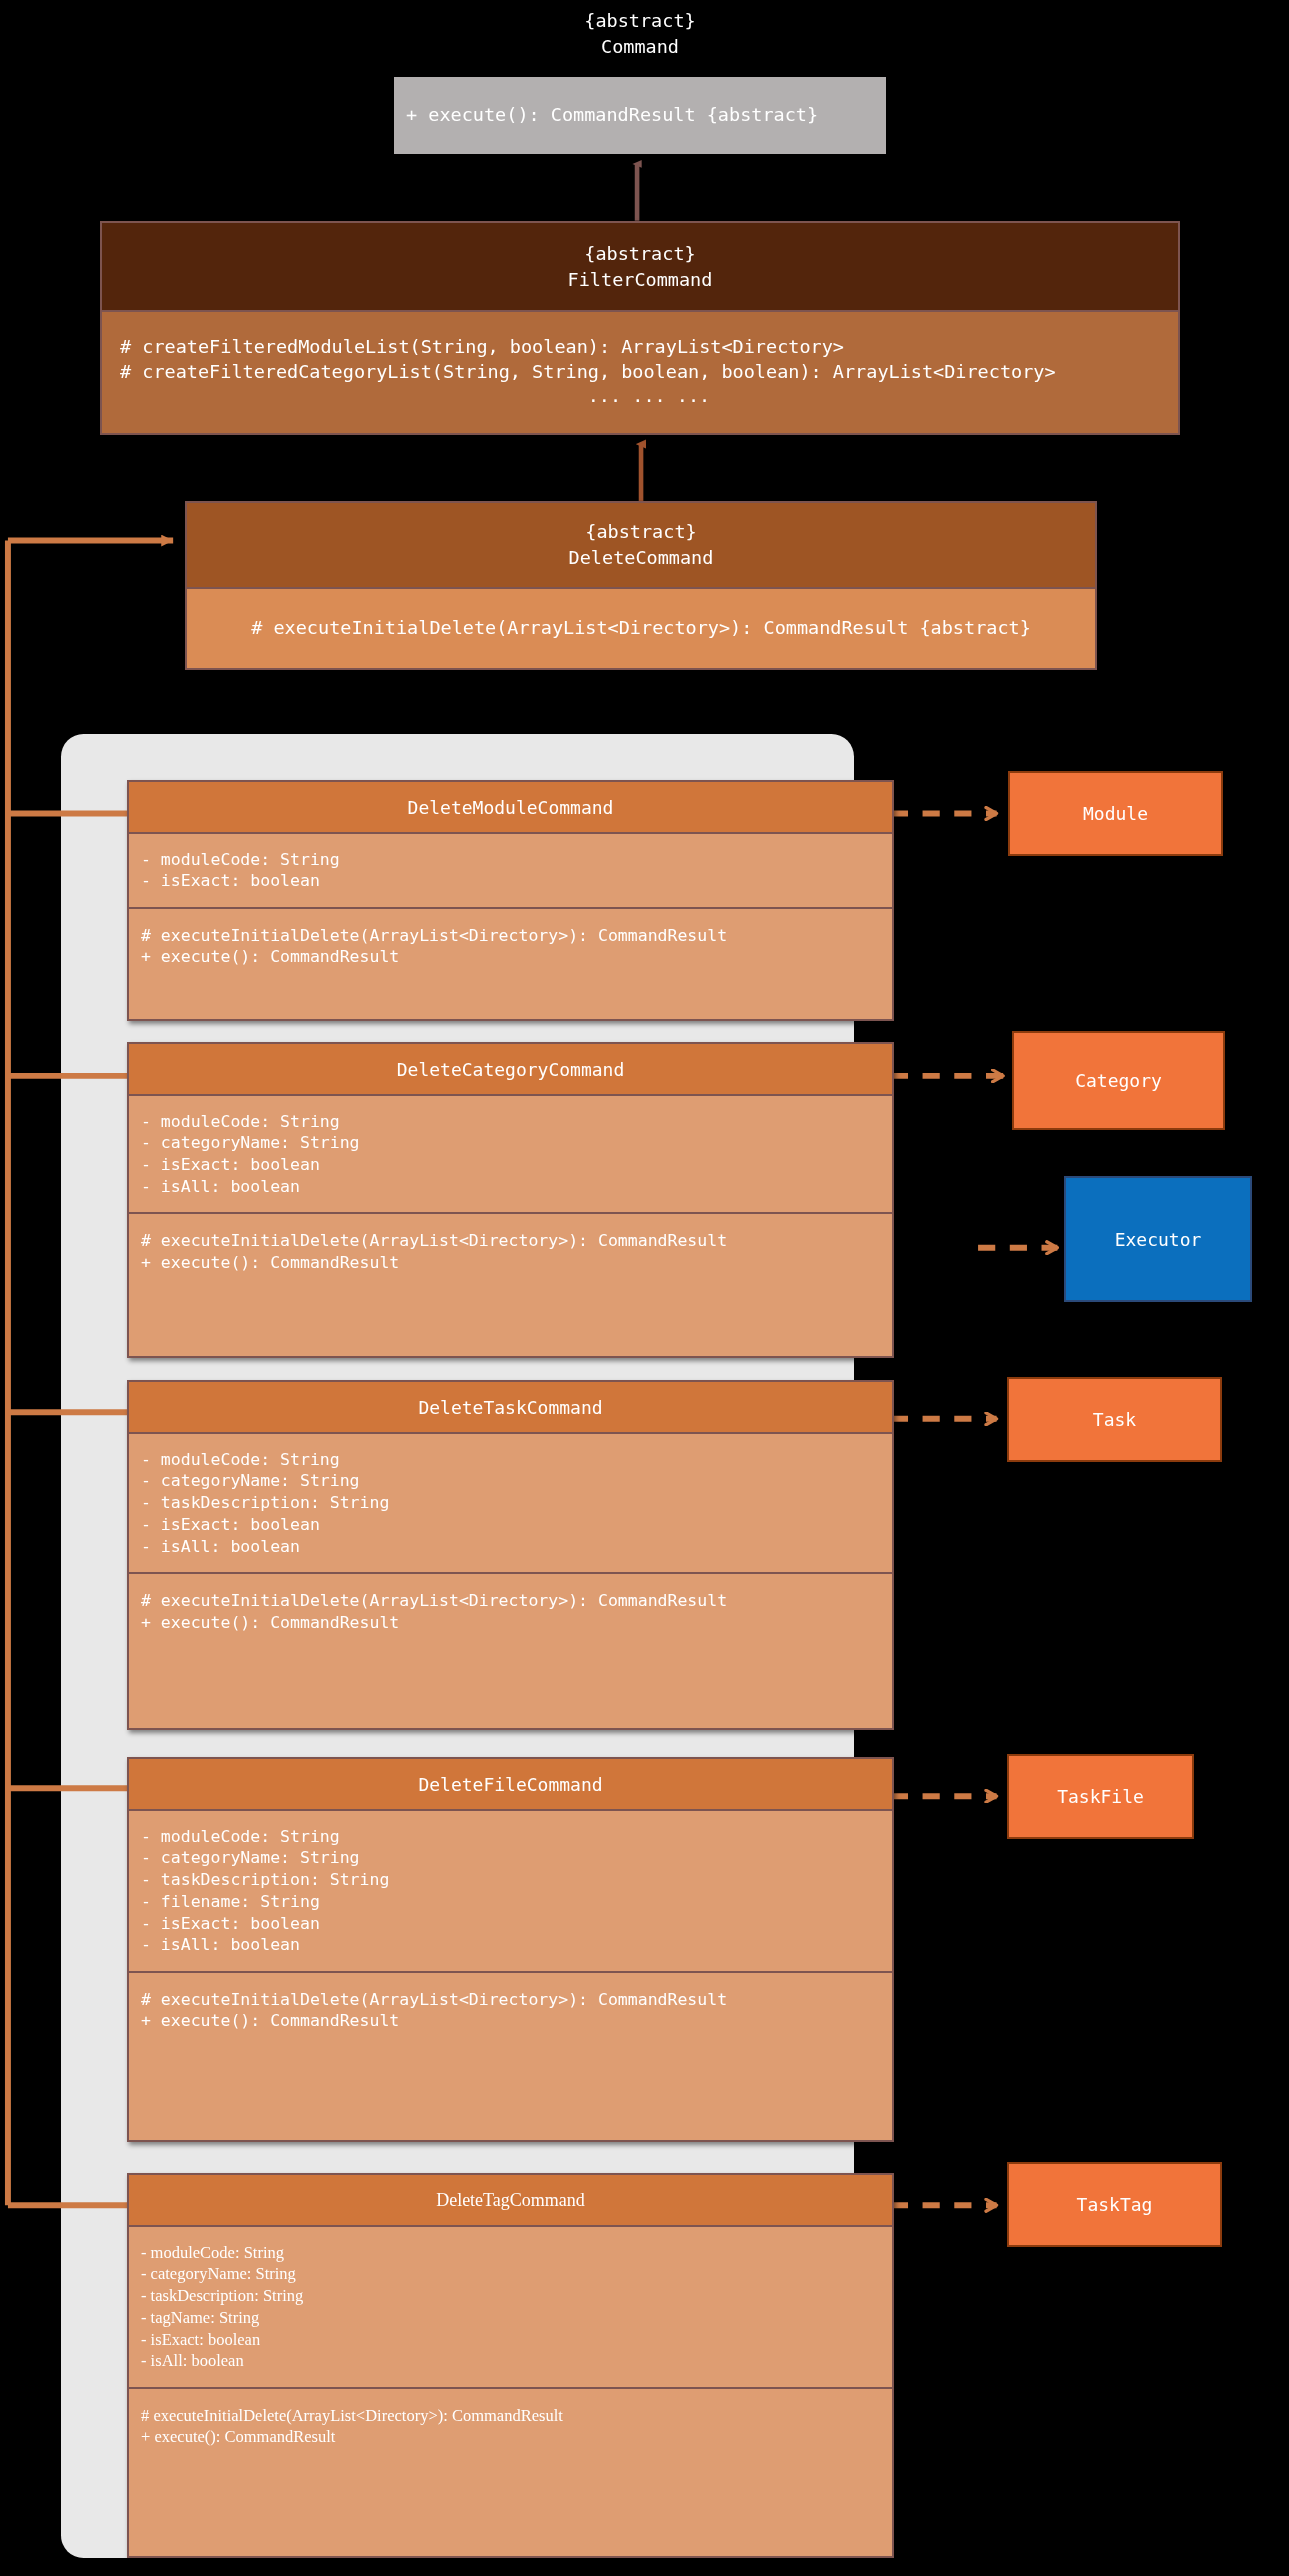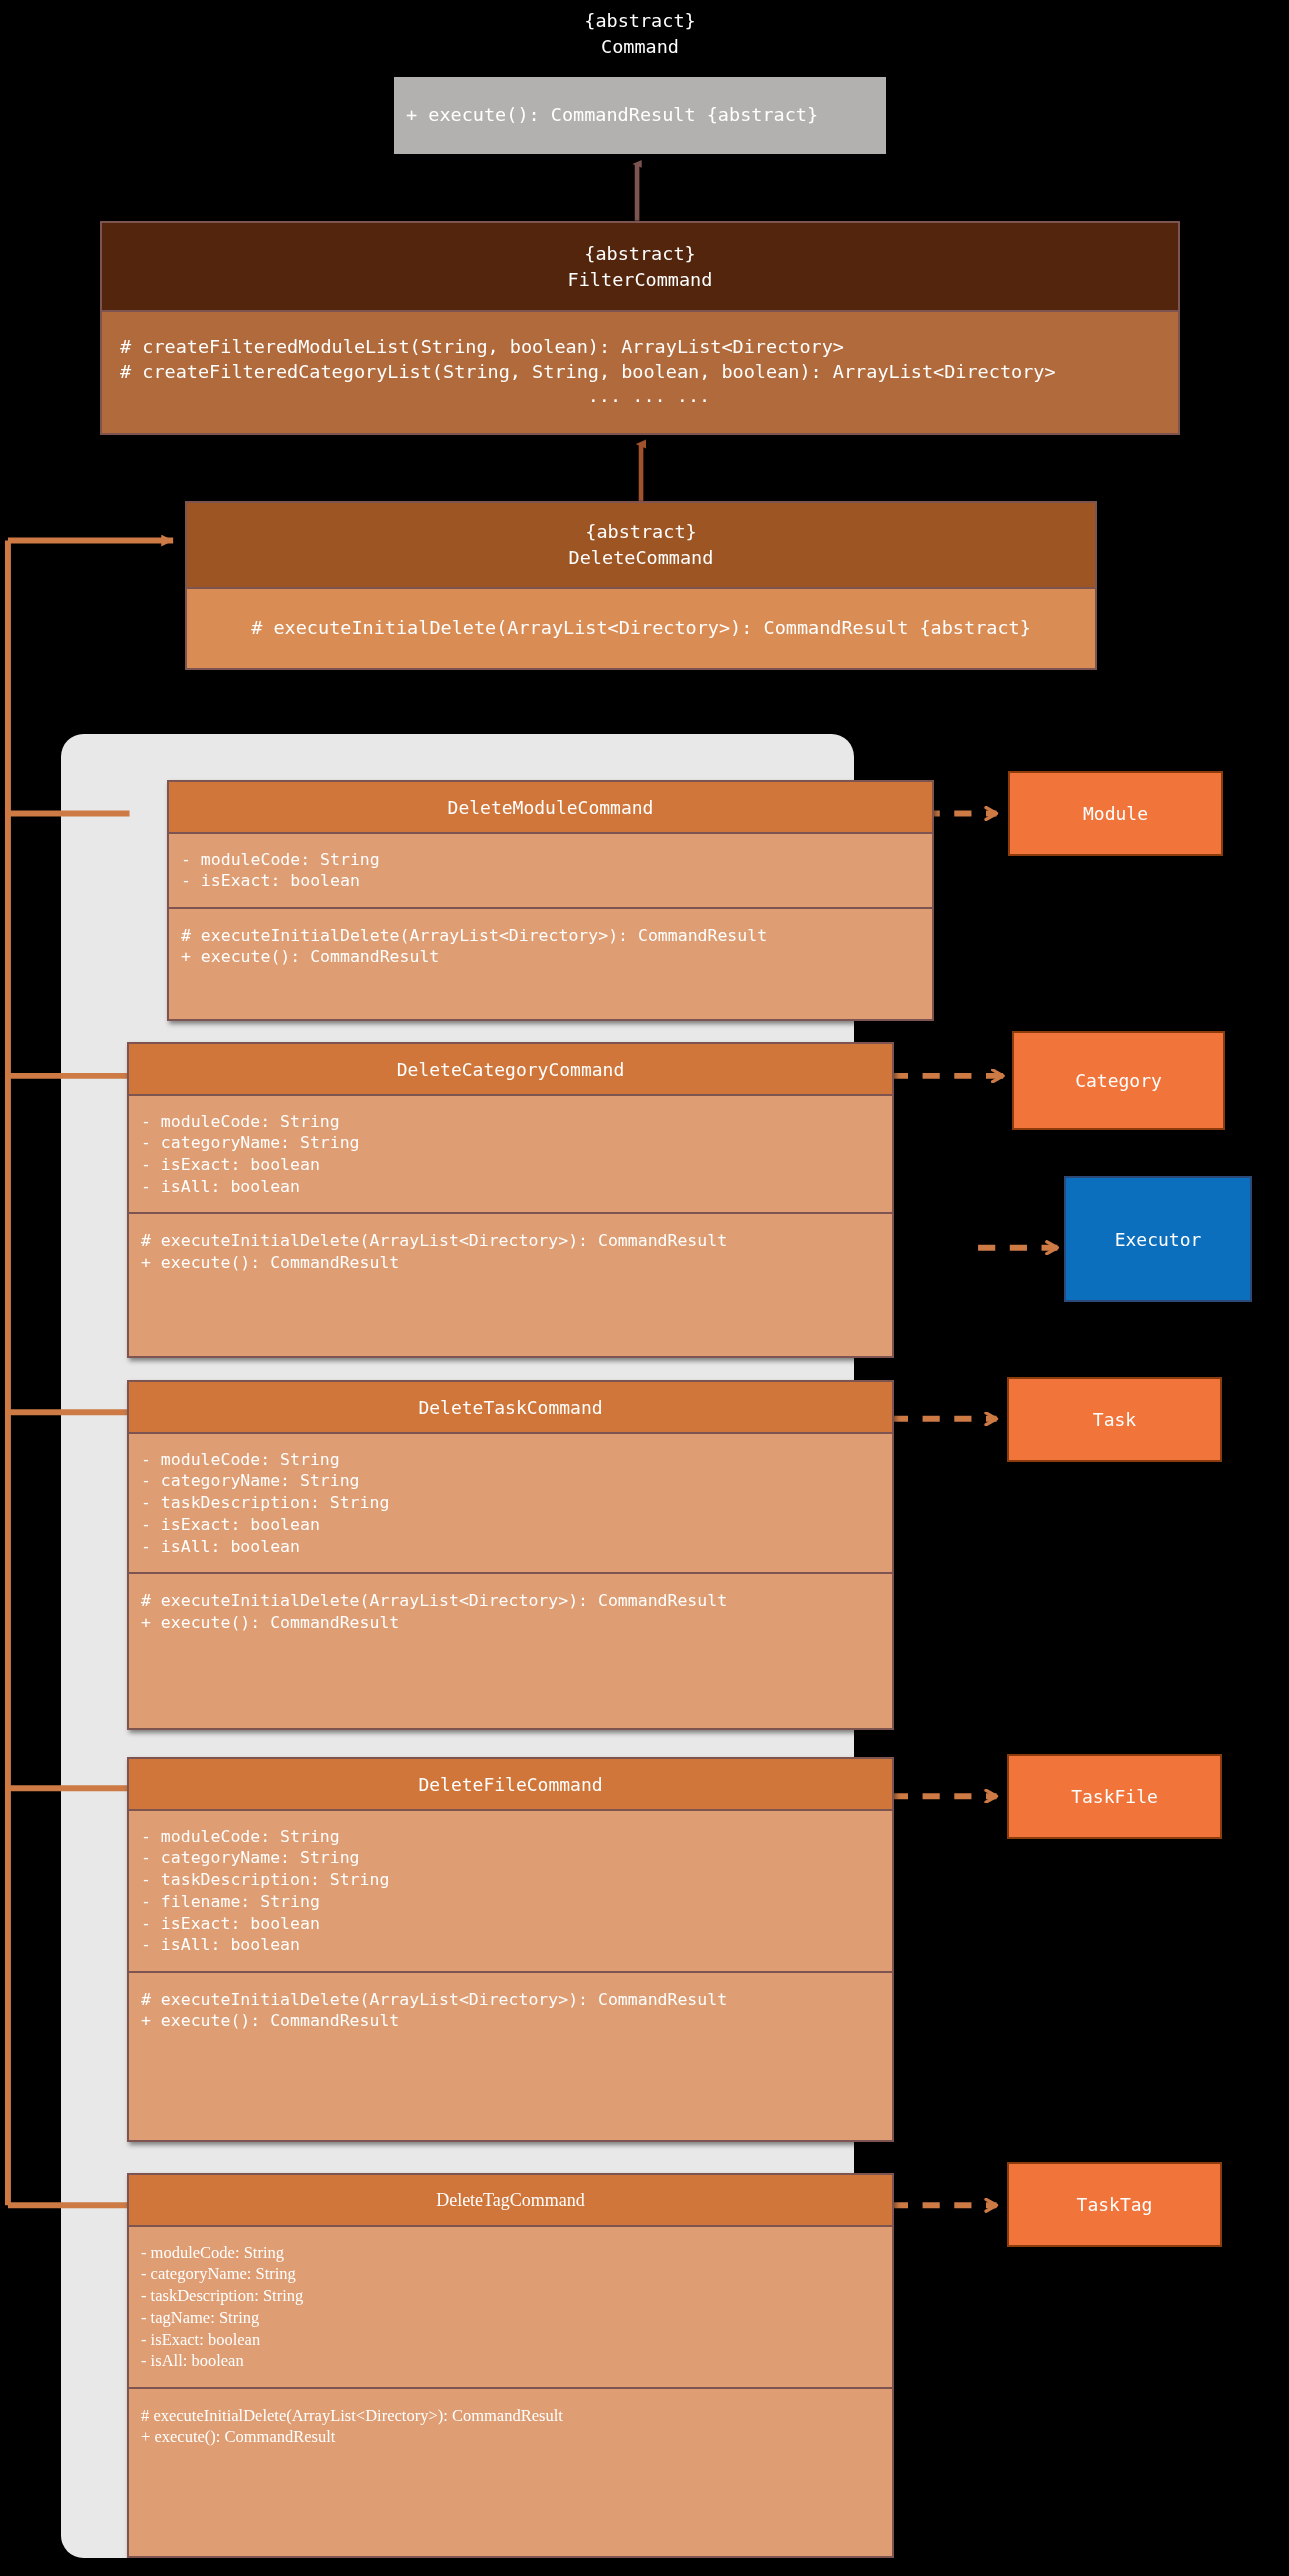--- a/index.html
+++ b/index.html
@@ -256,21 +256,21 @@
   <div class="uml" id="cls-deletecmd">
     <div class="hdr">
       <span class="stereo">{abstract}</span>
       <span class="cname">DeleteCommand</span>
     </div>
     <div class="sec">
       <div class="ln"># executeInitialDelete(ArrayList&lt;Directory&gt;): CommandResult {abstract}</div>
     </div>
   </div>
 
-  <div class="uml sub" style="left:127px; top:780px; width:767px; height:241px;margin-left:40px;">
+  <div class="uml sub" style="left:127px; top:780px; width:767px; height:241px;">
     <div class="hdr">
       <span class="cname">DeleteModuleCommand</span>
     </div>
     <div class="sec attrs">
       <div class="ln">- moduleCode: String</div>
       <div class="ln">- isExact: boolean</div>
     </div>
     <div class="sec ops">
       <div class="ln"># executeInitialDelete(ArrayList&lt;Directory&gt;): CommandResult</div>
       <div class="ln">+ execute(): CommandResult</div>
@@ -355,21 +355,21 @@
   </div>
 
   <div class="plain blue" style="left:1064px; top:1176px; width:188px; height:126px;">
     <span>Executor</span>
   </div>
 
   <div class="plain orange" style="left:1007px; top:1377px; width:215px; height:85px;">
     <span>Task</span>
   </div>
 
-  <div class="plain orange" style="left:1007px; top:1754px; width:215px; height:85px;">
+  <div class="plain orange" style="left:1007px; top:1754px; width:187px; height:85px;">
     <span>TaskFile</span>
   </div>
 
   <div class="plain orange" style="left:1007px; top:2162px; width:215px; height:85px;">
     <span>TaskTag</span>
   </div>
 
 </div>
 
 

